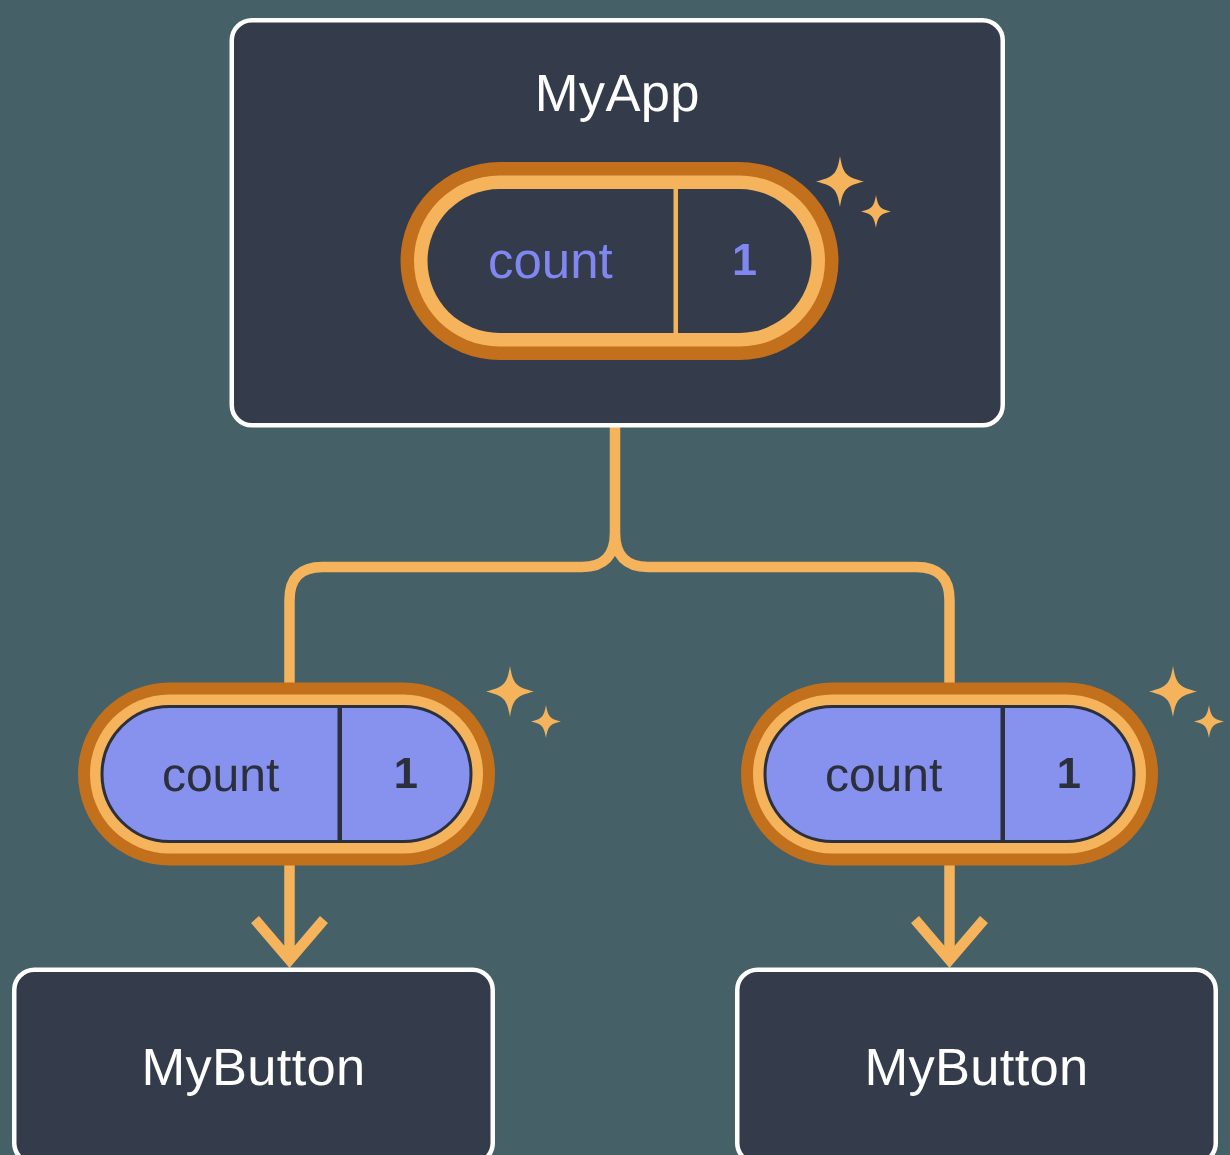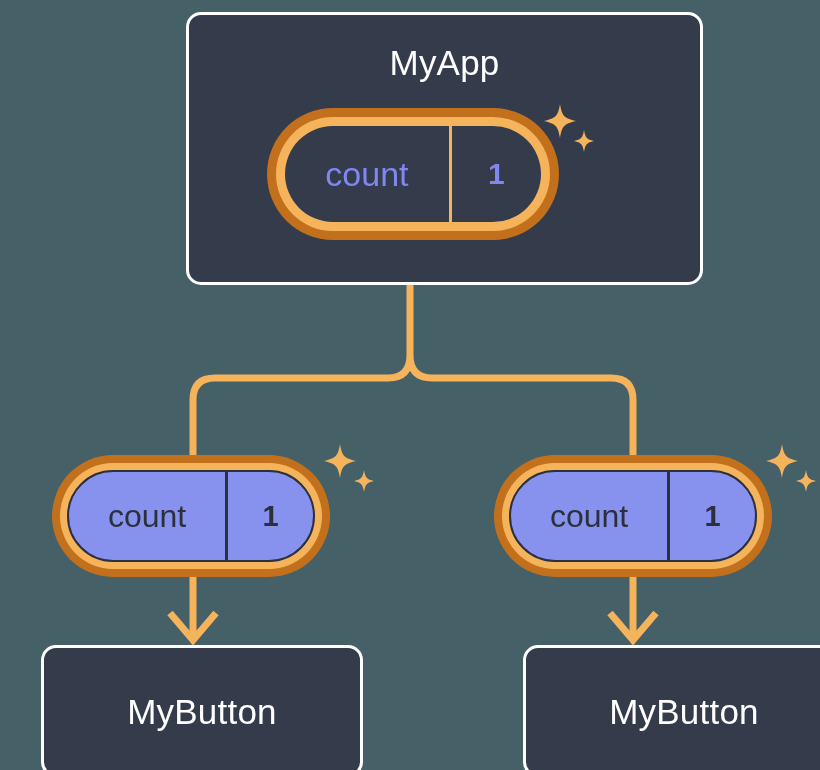--- a/index.html
+++ b/index.html
@@ -23,21 +23,20 @@
   
   .box {
     position: absolute;
     background: #343b4a;
     border: 3px solid #ffffff;
     border-radius: 15px;
     box-sizing: border-box;
     display: flex;
     align-items: center;
     justify-content: center;
-    margin-left: 33px;
   }
   .box-title {
     color: #ffffff;
     font-size: 35px;
     font-weight: 400;
     letter-spacing: 0.2px;
     line-height: 1;
     white-space: nowrap;
   }
 

